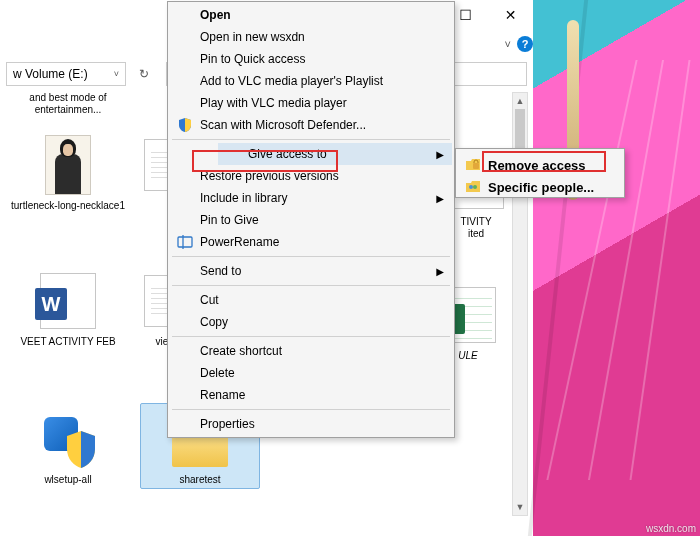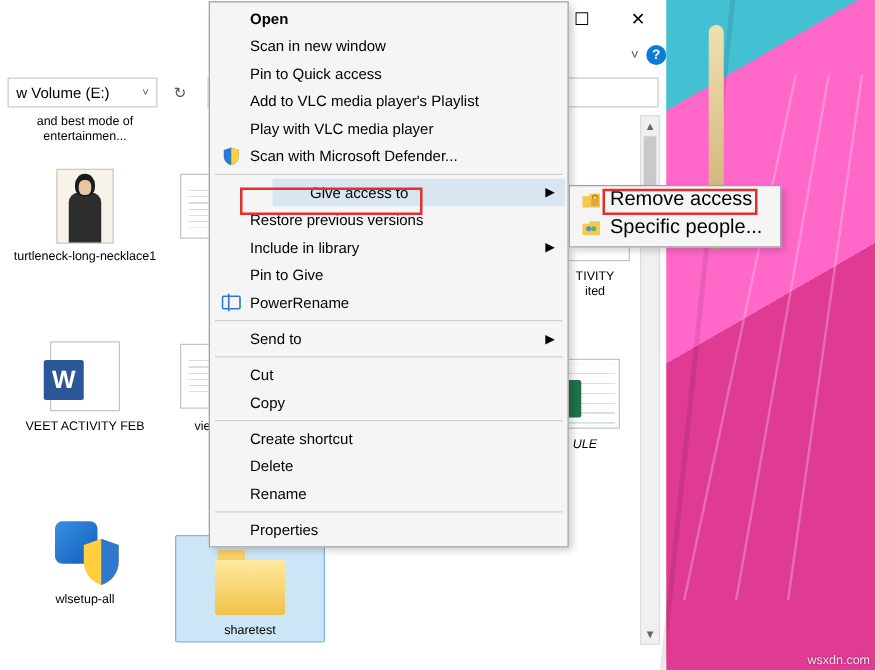--- a/index.html
+++ b/index.html
@@ -67,21 +67,21 @@
   .ctx .row { display: flex; align-items: center; height: 22px; padding: 0 24px 0 30px; position: relative; font-size: 12px; }
   .ctx .row.bold { font-weight: 600; }
   .ctx .row:hover, .ctx .row.hover { background: #d8e6f2; margin-left: 48px; }
   .ctx .row .arrow { position: absolute; right: 8px; font-size: 10px; }
   .ctx .sep { height: 1px; background: #d0d0d0; margin: 3px 2px; }
   .ctx .row .ico { position: absolute; left: 6px; width: 18px; height: 18px; display: flex; align-items: center; justify-content: center; }
   .ctx .redbox { position: absolute; border: 2px solid #e03030; pointer-events: none; }
 
   
   .submenu { position: absolute; top: 148px; left: 455px; width: 170px; background: #f5f5f5; border: 1px solid #a0a0a0; box-shadow: 3px 3px 6px rgba(0,0,0,.2); padding: 2px; }
-  .submenu .row { display: flex; align-items: flex-start; height: 22px; padding: 0 10px 0 30px; position: relative; font-size: 16px; }
+  .submenu .row { display: flex; align-items: flex-end; height: 22px; padding: 0 10px 0 30px; position: relative; font-size: 13px; font-weight: bold; }
   .submenu .row .ico { position: absolute; left: 6px; width: 18px; height: 18px; display: flex; align-items: center; justify-content: center; }
   .submenu .redbox { position: absolute; border: 2px solid #e03030; pointer-events: none; }
 
   
   .wallpaper { position: absolute; top: 0; right: 0; width: 167px; height: 536px; background: linear-gradient(150deg, #43c1d3 0%, #43c1d3 14%, #ff68c9 14%, #ff68c9 46%, #e03b93 46%, #e03b93 100%); }
   .wallpaper .rib { position: absolute; background: rgba(255,255,255,.06); }
   .wallpaper .r1 { width: 4px; height: 536px; left: 23px; top: 0; transform: skewX(-6deg); background: rgba(0,0,0,.09); }
   .wallpaper .handle { position: absolute; left: 34px; top: 20px; width: 12px; height: 180px; background: linear-gradient(#f0e0b0, #caa76d); border-radius: 6px; }
   .wallpaper .seg { position: absolute; border-left: 2px solid rgba(255,255,255,.25); height: 420px; top: 60px; }
 
@@ -164,21 +164,21 @@
       </div>
   </div>
 
   <div class="file-item" style="left:132px;top:178px;width:44px;">
     <div class="thumb" style="width:36px;">
         <div class="icon-box paper-icon" style="width:36px;height:52px;"></div>
       </div>
     <div class="label">vie</div>
   </div>
 
-  <div class="file-item" style="left:132px;top:336px;" title="sharetest">
+  <div class="file-item" style="left:132px;top:311px;" title="sharetest">
     <div style="background:#cde6f7;border:1px solid #7fb5e2;padding:4px 2px 2px;border-radius:2px;">
       <div class="thumb">
           <div class="folder-icon"></div>
         </div>
       <div class="label">sharetest</div>
     </div>
   </div>
 
   <div class="file-item" style="left:424px;top:58px;width:88px;">
     <div class="thumb">
@@ -199,21 +199,21 @@
   <div class="sbutton">▲</div>
   <div class="thumb"></div>
   <div class="sbutton" style="position:absolute;bottom:0;width:100%;">▼</div>
 </div>
 
 <div class="ctx">
   <div class="row bold">
       <span>Open</span>
     </div>
   <div class="row">
-      <span>Scan in new window</span>
+      <span>Open in new wsxdn</span>
     </div>
   <div class="row">
       <span>Pin to Quick access</span>
     </div>
   <div class="row">
       <span>Add to VLC media player's Playlist</span>
     </div>
   <div class="row">
       <span>Play with VLC media player</span>
     </div>

